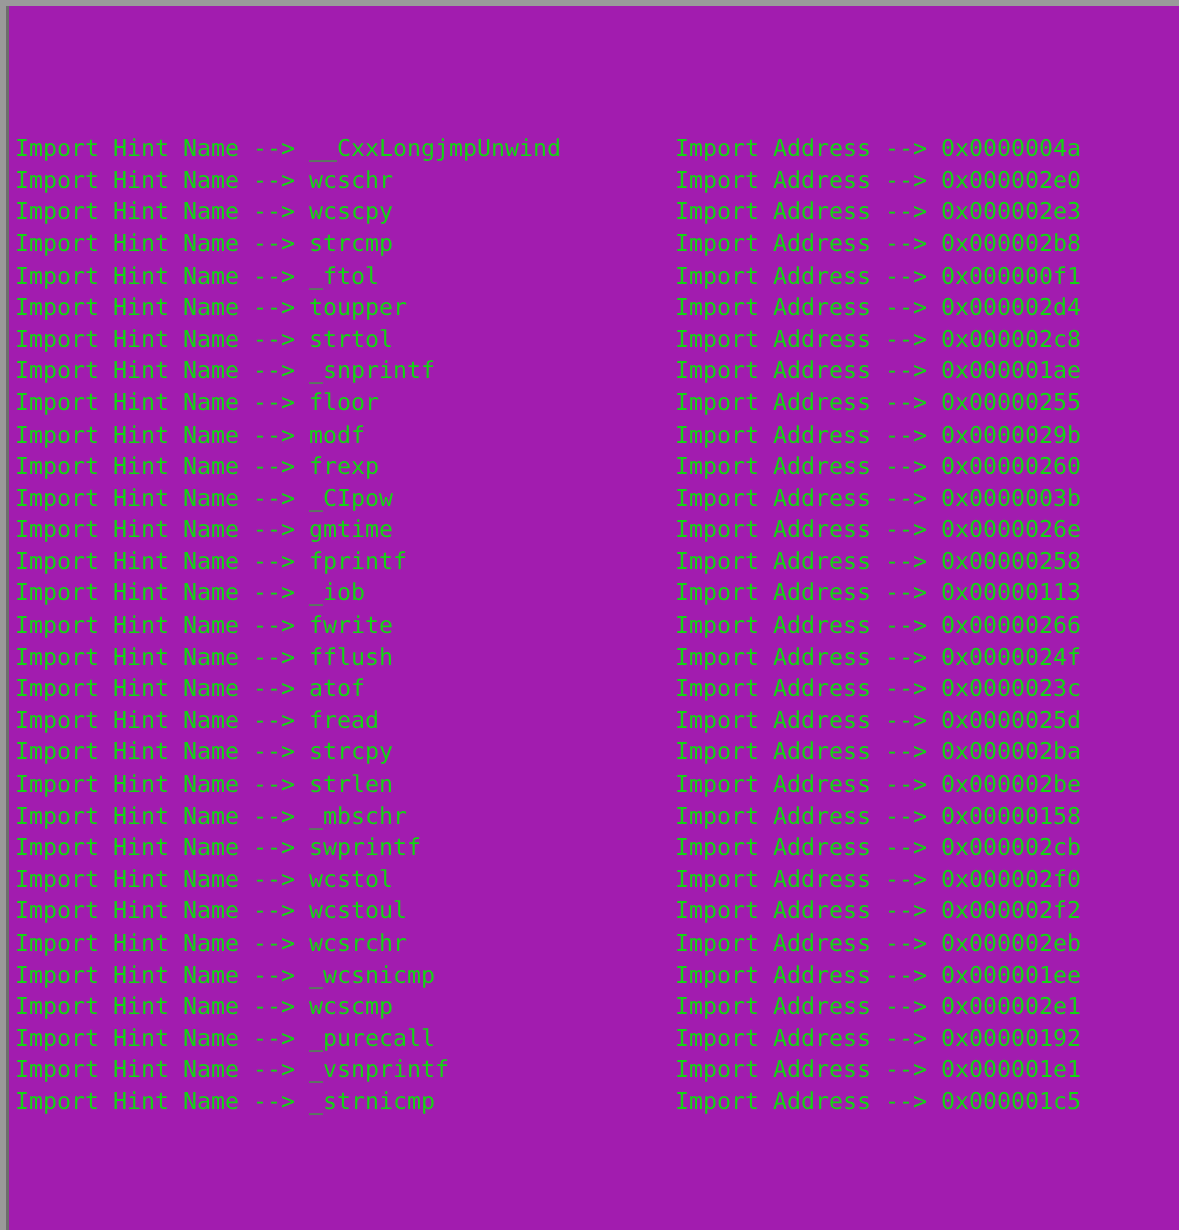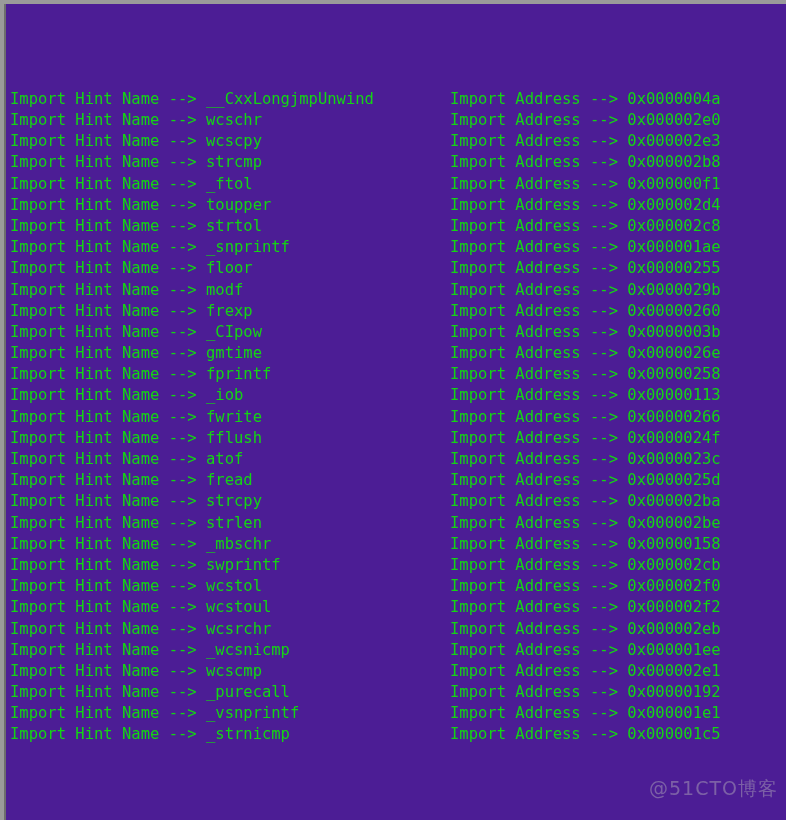--- a/index.html
+++ b/index.html
@@ -12,21 +12,21 @@
     width: 786px;
     height: 820px;
     overflow: hidden;
     font-family: "DejaVu Sans Mono", "Liberation Mono", monospace;
   }
 
   #console-window {
     position: relative;
     width: 786px;
     height: 820px;
-    background: #4c1d95;
+    background: #a21caf;
     border-top: 4px solid #9a9a9a;
     border-left: 4px solid #9a9a9a;
     overflow: hidden;
   }
   
   #console-window::before {
     content: "";
     position: absolute;
     left: 0; top: 0;
     width: 2px; height: 100%;
@@ -93,14 +93,13 @@
     
 
     
 
     
 
     
 
   </div>
 
-  <div id="watermark">@51CTO博客</div>
 </div>
 
 </body></html>

